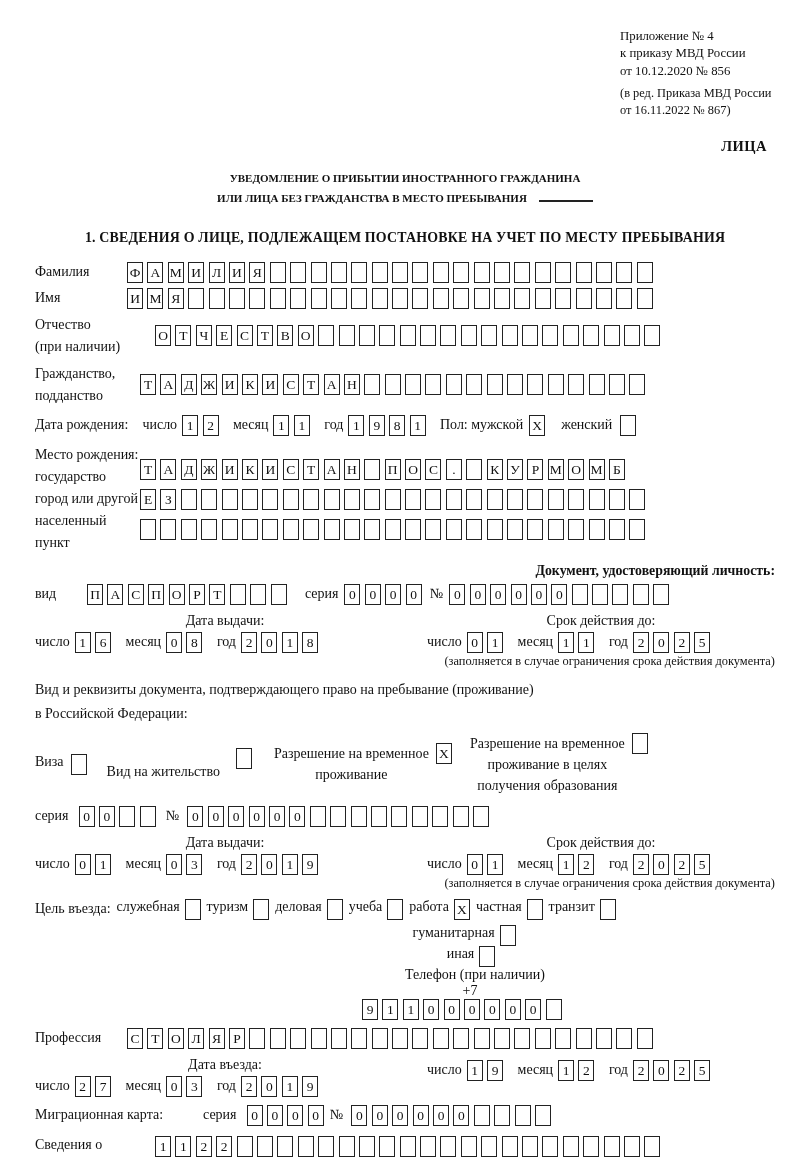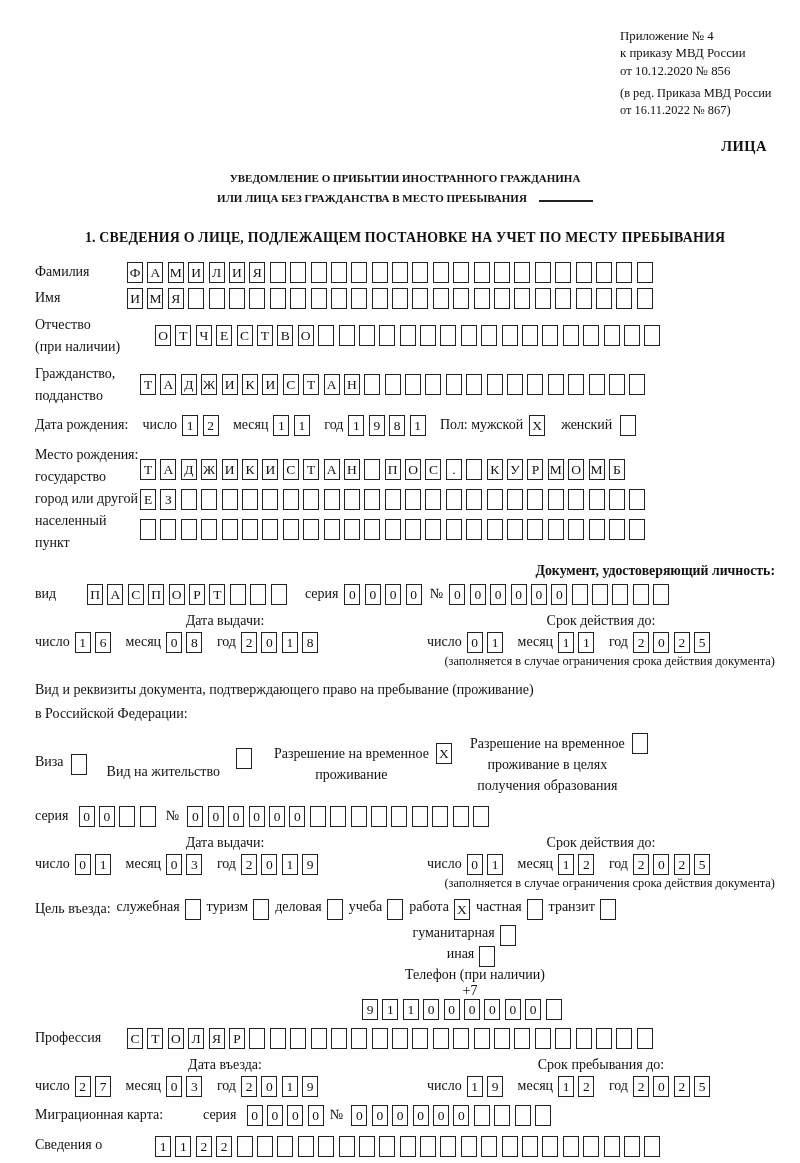--- a/index.html
+++ b/index.html
@@ -308,21 +308,20 @@
         <div class="dfields">
           <span class="dlbl">число</span>
           <span class="boxes"><span class="cb">2</span><span class="cb">7</span></span>
           <span class="dlbl">месяц</span>
           <span class="boxes"><span class="cb">0</span><span class="cb">3</span></span>
           <span class="dlbl">год</span>
           <span class="boxes"><span class="cb">2</span><span class="cb">0</span><span class="cb">1</span><span class="cb">9</span></span>
         </div>
       </div>
       <div class="dg-right">
-        <div class="dhead">Срок пребывания до:</div>
         <div class="dfields">
           <span class="dlbl">число</span>
           <span class="boxes"><span class="cb">1</span><span class="cb">9</span></span>
           <span class="dlbl">месяц</span>
           <span class="boxes"><span class="cb">1</span><span class="cb">2</span></span>
           <span class="dlbl">год</span>
           <span class="boxes"><span class="cb">2</span><span class="cb">0</span><span class="cb">2</span><span class="cb">5</span></span>
         </div>
       </div>
     </div>

